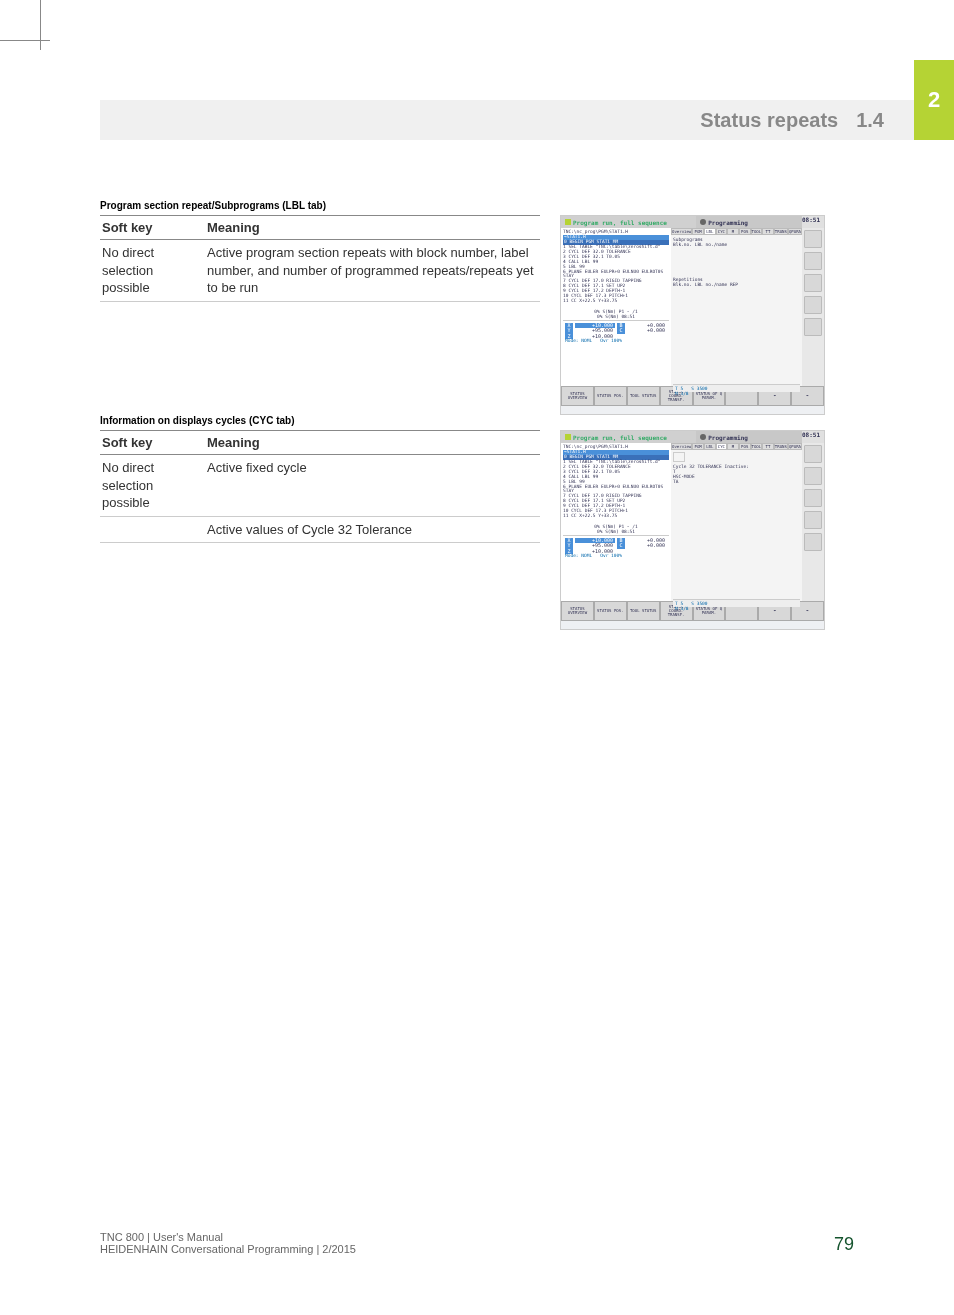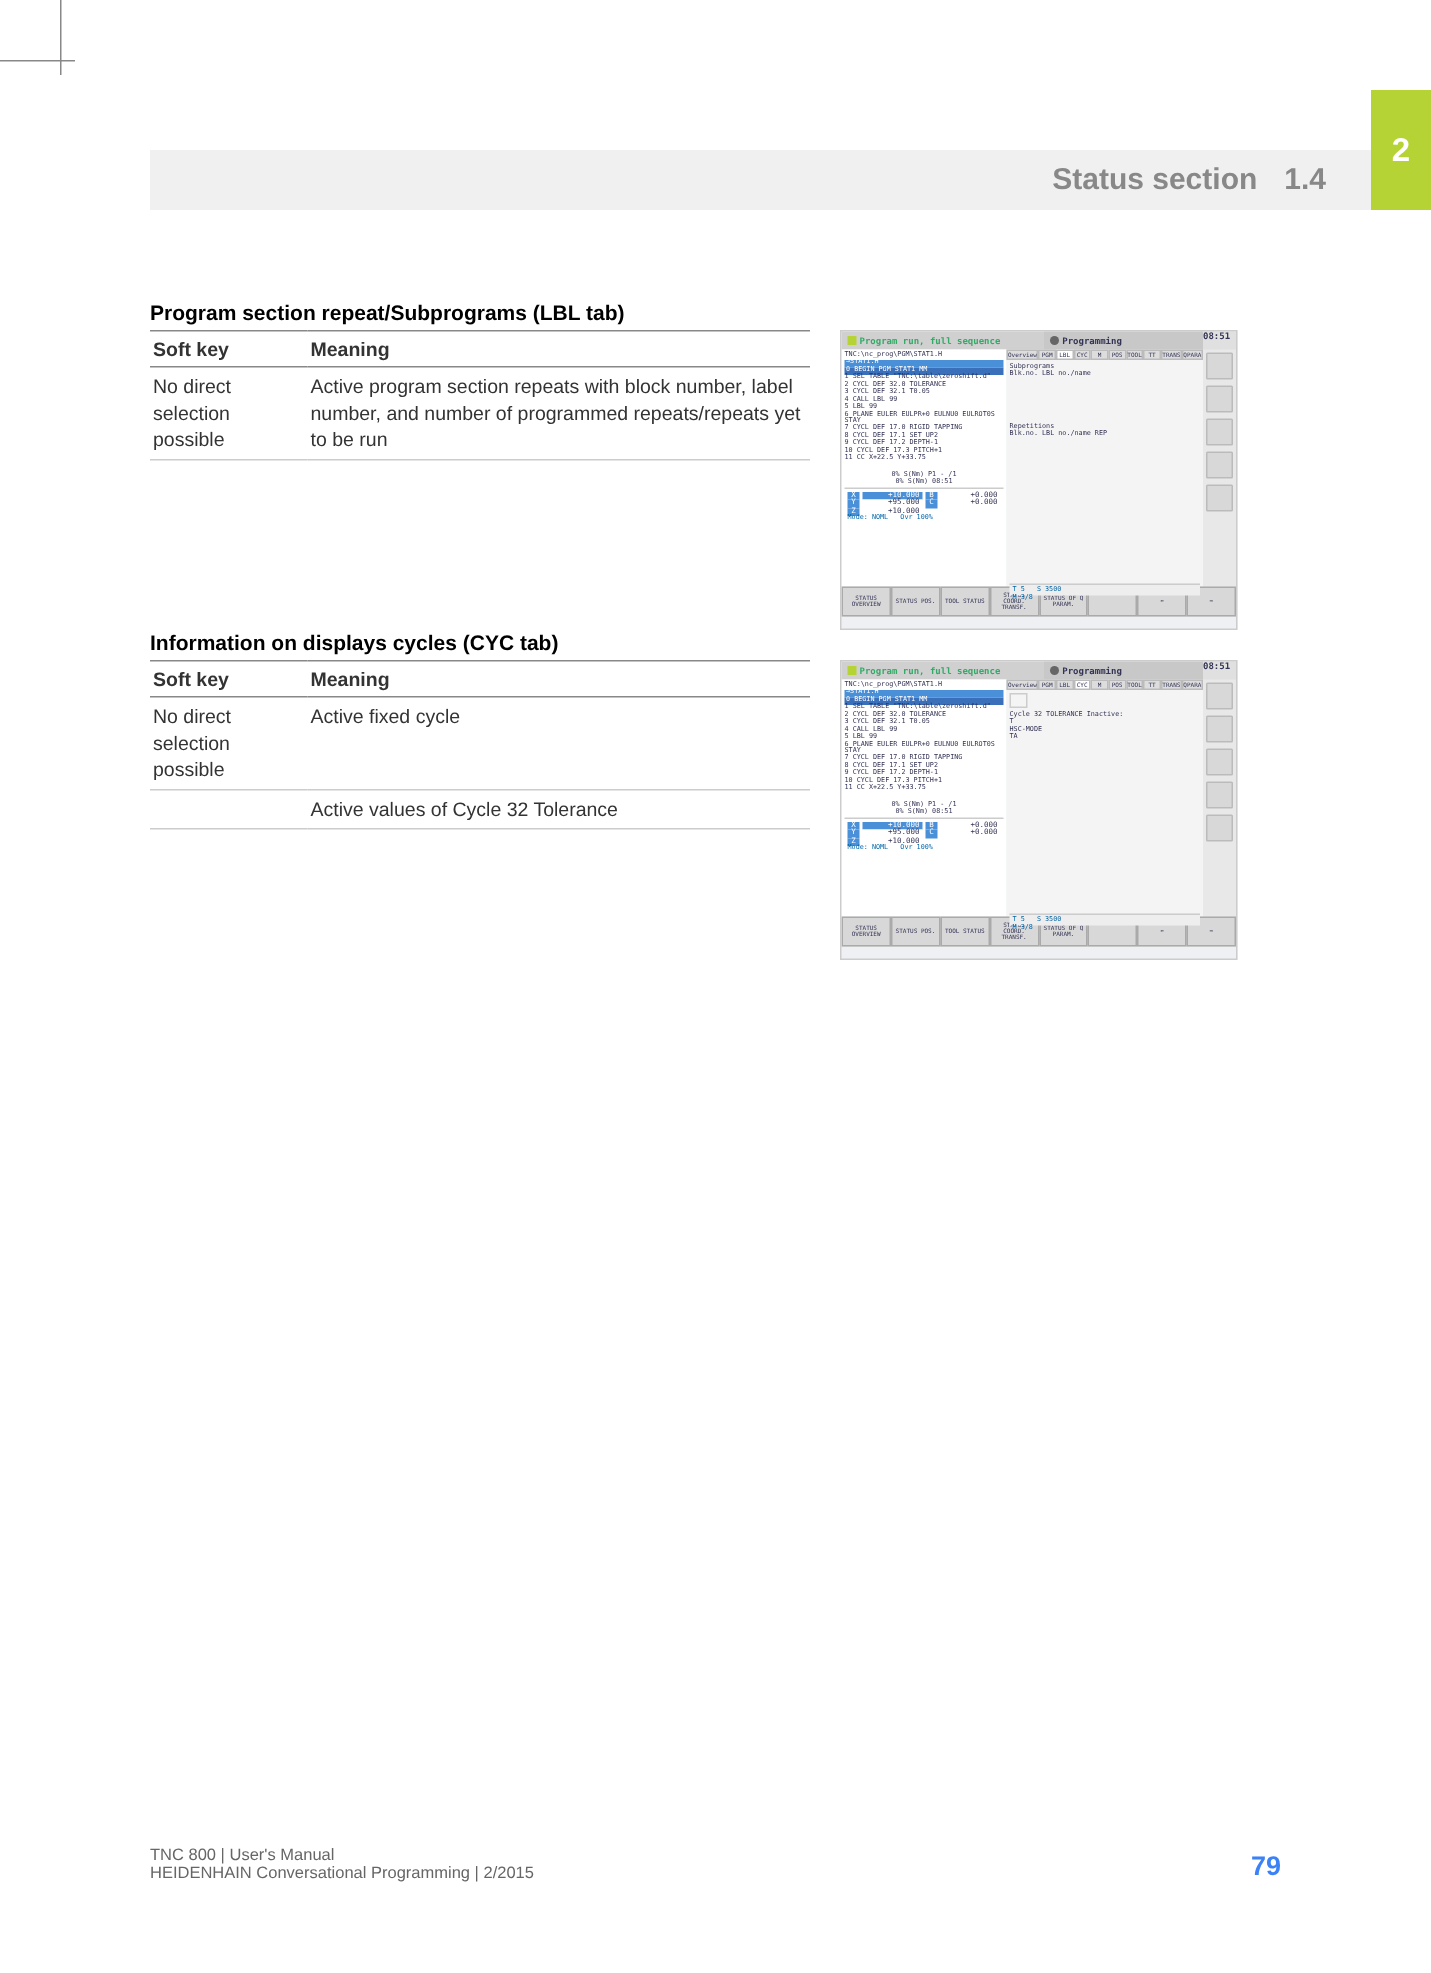--- a/index.html
+++ b/index.html
@@ -44,21 +44,21 @@
       font-weight: bold;
     }
     .header-bar .hnum { margin-left: 18px; }
     .content {
       position: absolute;
       top: 200px;
       left: 100px;
       right: 100px;
     }
     .section-head {
-      font-size: 14px;
+      font-size: 10px;
       font-weight: bold;
       margin-bottom: 4px;
       color: #000;
     }
     table.meaning {
       border-collapse: collapse;
       width: 440px;
       font-size: 13px;
       margin-bottom: 40px;
     }
@@ -141,36 +141,36 @@
       position: absolute;
       bottom: 60px;
       left: 100px;
       right: 100px;
       display: flex;
       justify-content: space-between;
       align-items: flex-end;
       font-size: 11px;
       color: #666;
     }
-    .footer .pn { font-size: 18px; font-weight: bold; color: #3b82f6; }
+    .footer .pn { font-size: 18px; font-weight: normal; color: #14532d; }
     .greendot { display:inline-block; width:6px; height:6px; background:#b5d334; vertical-align:middle; margin-right:2px; }
     .gearicon { display:inline-block; width:6px; height:6px; background:#666; border-radius:50%; vertical-align:middle; margin-right:2px; }
   </style>
 </head>
 <body>
 
 <div class="crop-marks">
   <div class="crop-v"></div>
     <div class="crop-h"></div>
 </div>
 
 <div class="page-tab">2</div>
 
 <div class="header-bar">
-  <span>Status section</span>
+  <span>Status repeats</span>
   <span class="hnum">1.4</span>
 </div>
 
 <div class="content">
 
   <div class="section-head">Program section repeat/Subprograms (LBL tab)</div>
   <div class="row1">
     <table class="meaning">
       <tbody>
           <tr>

